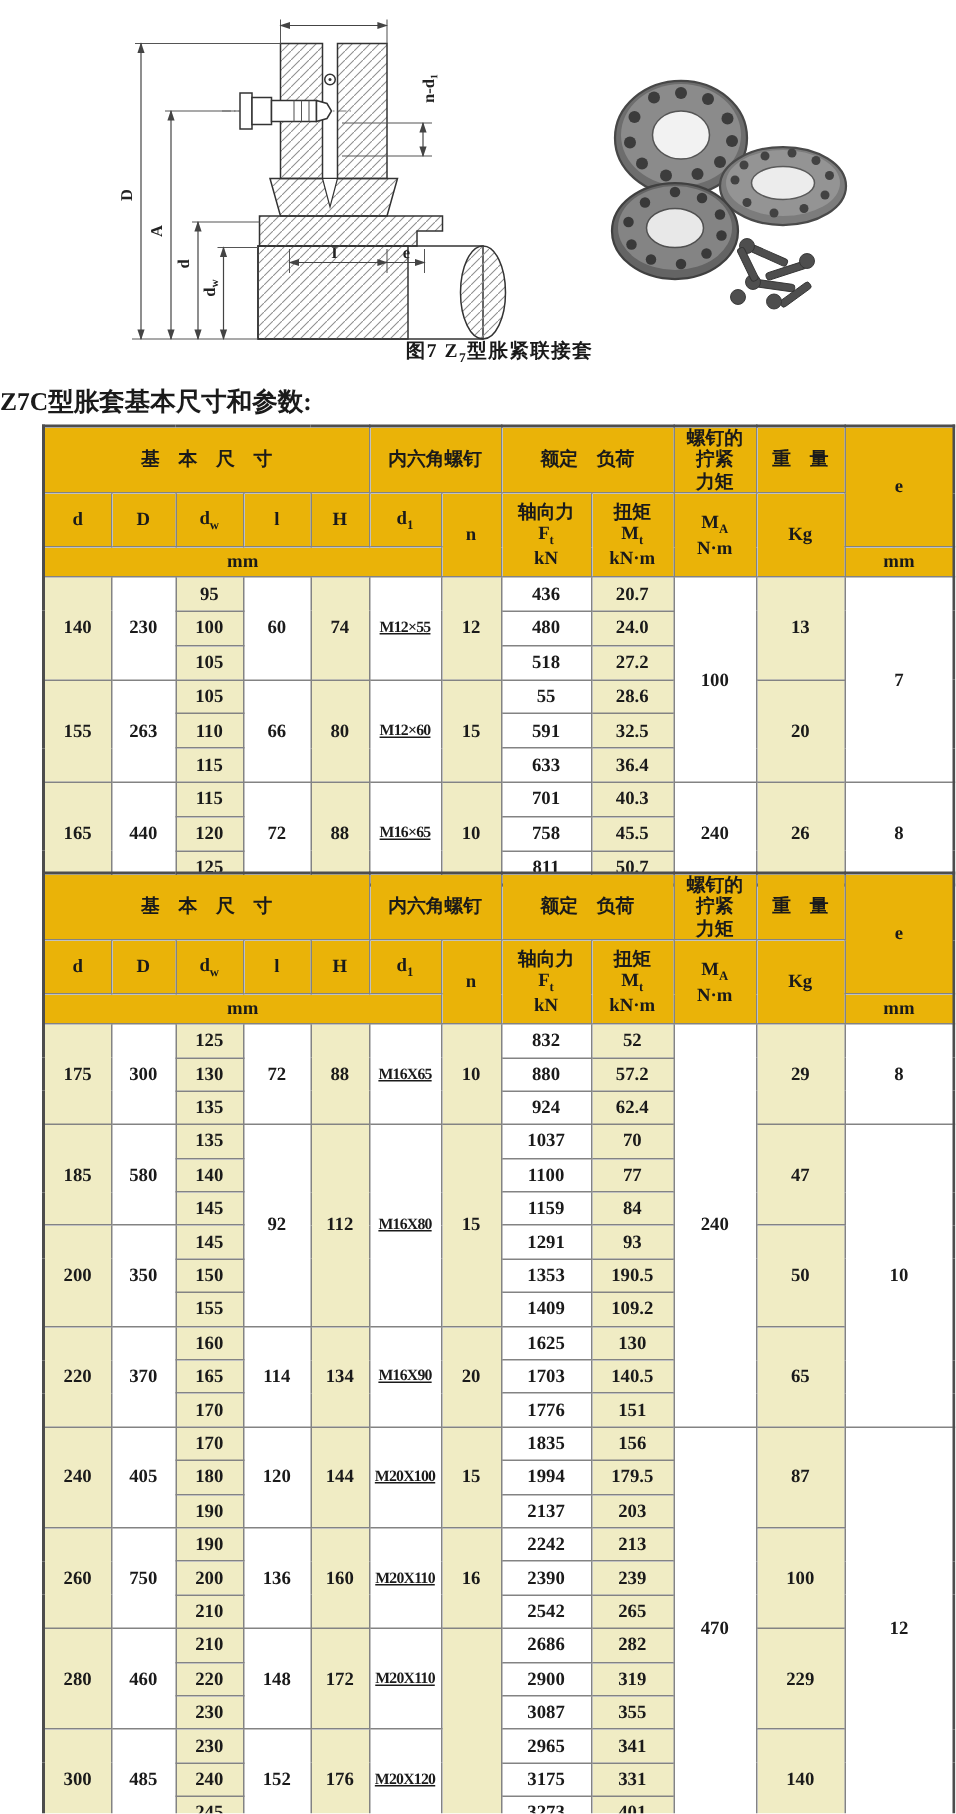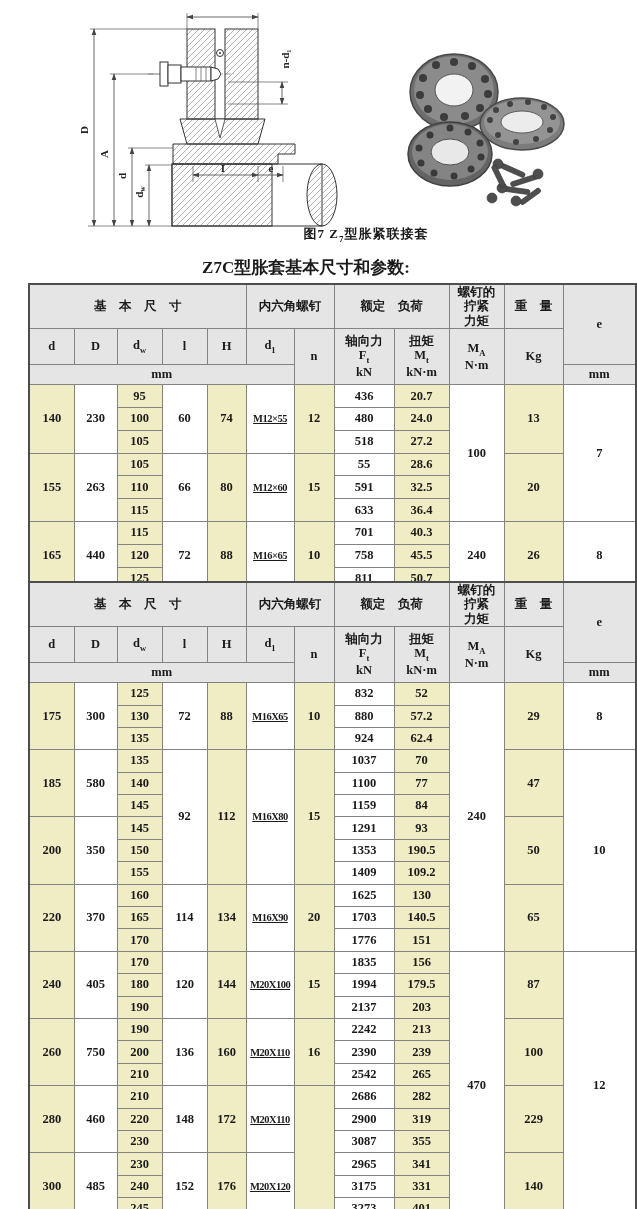--- a/index.html
+++ b/index.html
@@ -1,31 +1,31 @@
 <!DOCTYPE html>
 <html><head>
 <meta charset="utf-8">
 <style>
   html,body{margin:0;padding:0;background:#ffffff;}
   .page{position:relative;width:637px;height:1209px;background:#ffffff;
         font-family:"Liberation Serif","DejaVu Serif",serif;color:#1a1a1a;overflow:hidden;}
   .diagram-svg{position:absolute;left:68px;top:4px;width:300px;height:230px;}
   .photo-svg{position:absolute;left:392px;top:46px;width:176px;height:168px;}
-  .figure-caption{position:absolute;left:246px;top:225px;width:240px;text-align:center;
+  .figure-caption{position:absolute;left:213px;top:225px;width:240px;text-align:center;
         font-weight:bold;font-size:13px;letter-spacing:1px;}
   .figure-caption sub{font-size:9px;}
-  .doc-title{position:absolute;left:0;top:256px;width:612px;text-align:center;
+  .doc-title{position:absolute;left:0;top:256px;width:612px;text-align:left;
         font-weight:bold;font-size:17px;}
   table.spec{position:absolute;left:28px;border-collapse:collapse;table-layout:fixed;
         width:607px;border:2px solid #4d4d4d;}
   #t1{top:283px;}
   #t2{top:581px;}
   .spec th,.spec td{border:1px solid #838383;text-align:center;vertical-align:middle;
         padding:0;font-weight:bold;overflow:hidden;}
-  .spec th{background:#e5e5e5;font-size:12.5px;line-height:1.15;}
+  .spec th{background:#eab308;font-size:12.5px;line-height:1.15;}
   .spec td{font-size:12.5px;}
   .spec td.y{background:#f0ecc4;}
   .spec td.w{background:#ffffff;}
   .spec td.d1{font-size:10.5px;letter-spacing:-0.5px;text-decoration:underline;}
   tr.h1{height:30px;} tr.h2{height:36px;} tr.h3{height:20px;}
   #t1 tbody tr{height:22.8px;}
   #t2 tbody tr{height:22.4px;}
   th sub,.small-sub{font-size:8.5px;}
   .th-3line{font-size:10.5px;line-height:1.05;}
   .th-unit{font-size:11.5px;}

